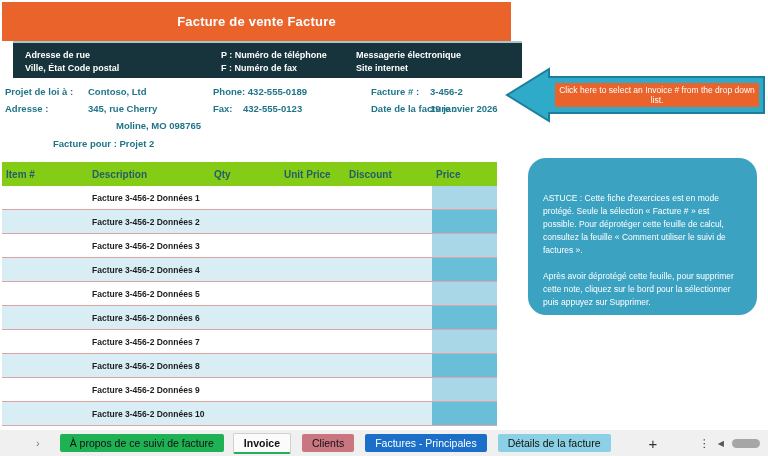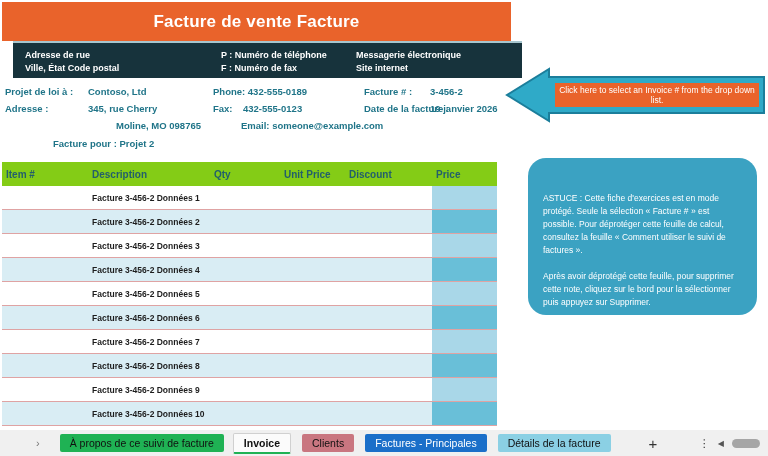--- a/index.html
+++ b/index.html
@@ -7,40 +7,40 @@
   .screen {
     position:relative; width:768px; height:456px; overflow:hidden;
     background:#ffffff; font-family:"Liberation Sans", sans-serif;
   }
   .sheet { position:absolute; left:0; top:0; width:768px; height:430px; background:#fff; overflow:hidden; }
 
   
   .title-band {
     position:absolute; left:2px; top:2px; width:509px; height:39px;
     background:#E9632B; color:#fff; display:flex; align-items:center; justify-content:center;
-    font-size:17px; font-weight:bold; letter-spacing:.2px;
+    font-size:13px; font-weight:bold; letter-spacing:.2px;
   }
 
   
   .info-band {
     position:absolute; left:13px; top:41px; width:509px; height:37px;
     background:#17333C; border-top:2px solid #A7C6CE; color:#fff;
     font-size:9px; font-weight:bold; line-height:13px;
   }
   .info-col { position:absolute; top:6px; }
   .info-col.c1 { left:12px; }
   .info-col.c2 { left:208px; }
   .info-col.c3 { left:343px; }
 
   
   .billing { position:absolute; left:0; top:0; width:511px; color:#1F7488; font-size:9.5px; font-weight:bold; }
   .brow { position:absolute; left:0; width:511px; height:13px; }
   .brow span { position:absolute; white-space:nowrap; }
   .b-l1 { left:5px; } .b-v1 { left:88px; } .b-ph { left:213px; }
-  .b-l2 { left:340px;padding-left:24px; } .b-v2 { left:430px; }
+  .b-l2 { left:347px;padding-left:24px; } .b-v2 { left:430px; }
   .fax-val { left:243px; }
 
   .invoice-for { position:absolute; left:5px; top:138px; color:#1F7488; font-size:9.5px; font-weight:bold;padding-left:48px; }
 
   
   .items { position:absolute; left:2px; top:162px; width:495px; }
   .thead { display:flex; height:24px; background:#84cc16; color:#235F6B; font-size:10px; font-weight:bold; align-items:center; }
   .thead > div, .trow > div { padding-left:4px; overflow:hidden; white-space:nowrap; }
   .col-item { width:86px; } .col-desc { width:122px; } .col-qty { width:70px; }
   .col-unit { width:65px; } .col-disc { width:87px; } .col-price { width:65px; }
@@ -122,21 +122,20 @@
       <div class="brow" style="top:103px;">
         <span class="b-l1">Adresse :</span>
         <span class="b-v1">345, rue Cherry</span>
         <span class="b-ph">Fax:</span>
         <span class="fax-val">432-555-0123</span>
         <span class="b-l2">Date de la facture :</span>
         <span class="b-v2">19 janvier 2026</span>
       </div>
       <div class="brow" style="top:120px;margin-left:28px;">
         <span class="b-v1">Moline, MO 098765</span>
-        <span class="b-ph">Email: someone@example.com</span>
       </div>
     </div>
 
     <div class="invoice-for">Facture pour : Projet 2</div>
 
     <div class="items">
       <div class="thead">
         <div class="col-item">Item #</div>
         <div class="col-desc">Description</div>
         <div class="col-qty">Qty</div>

